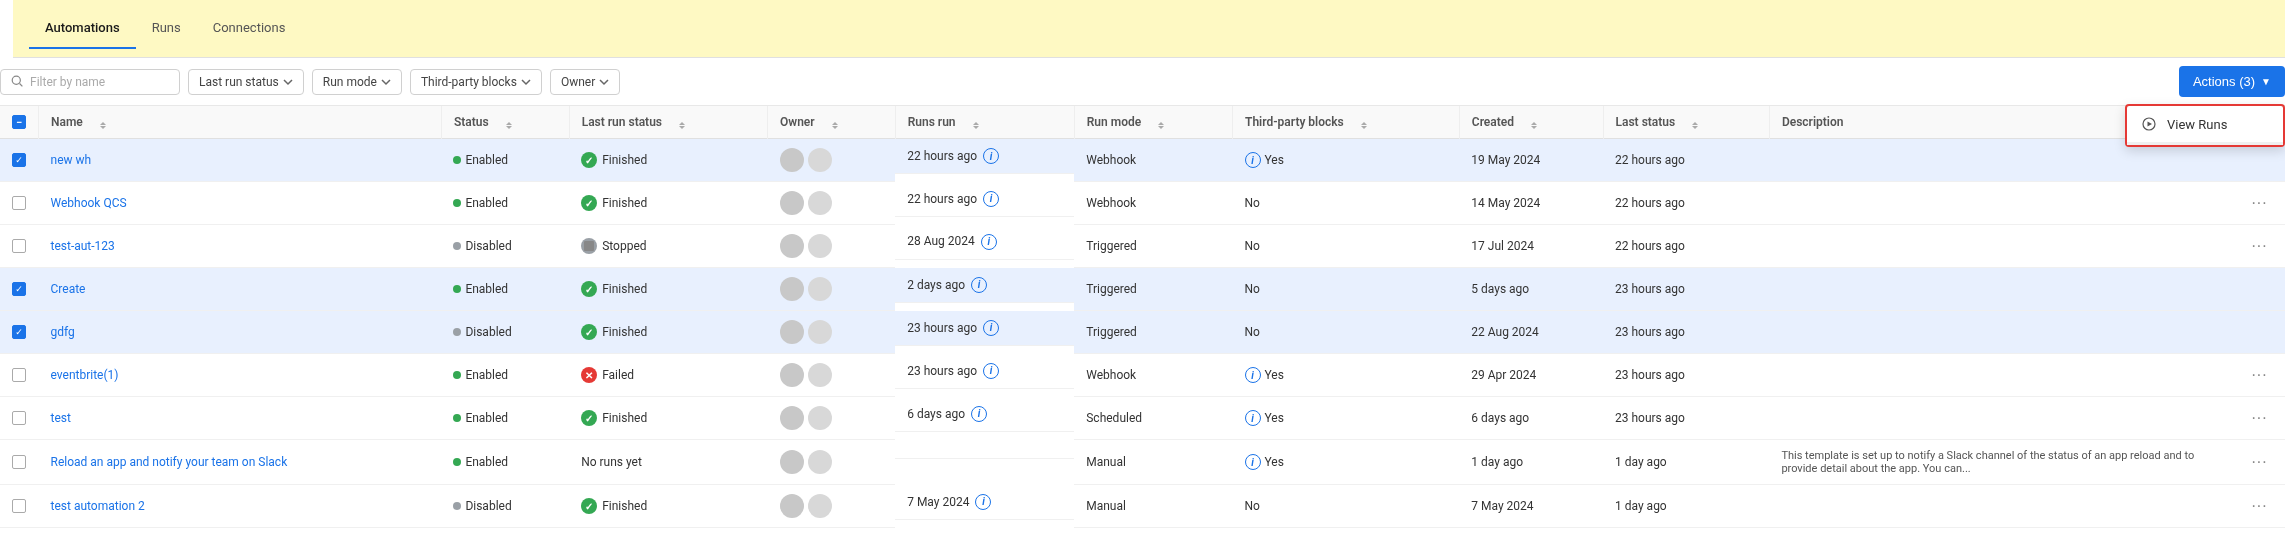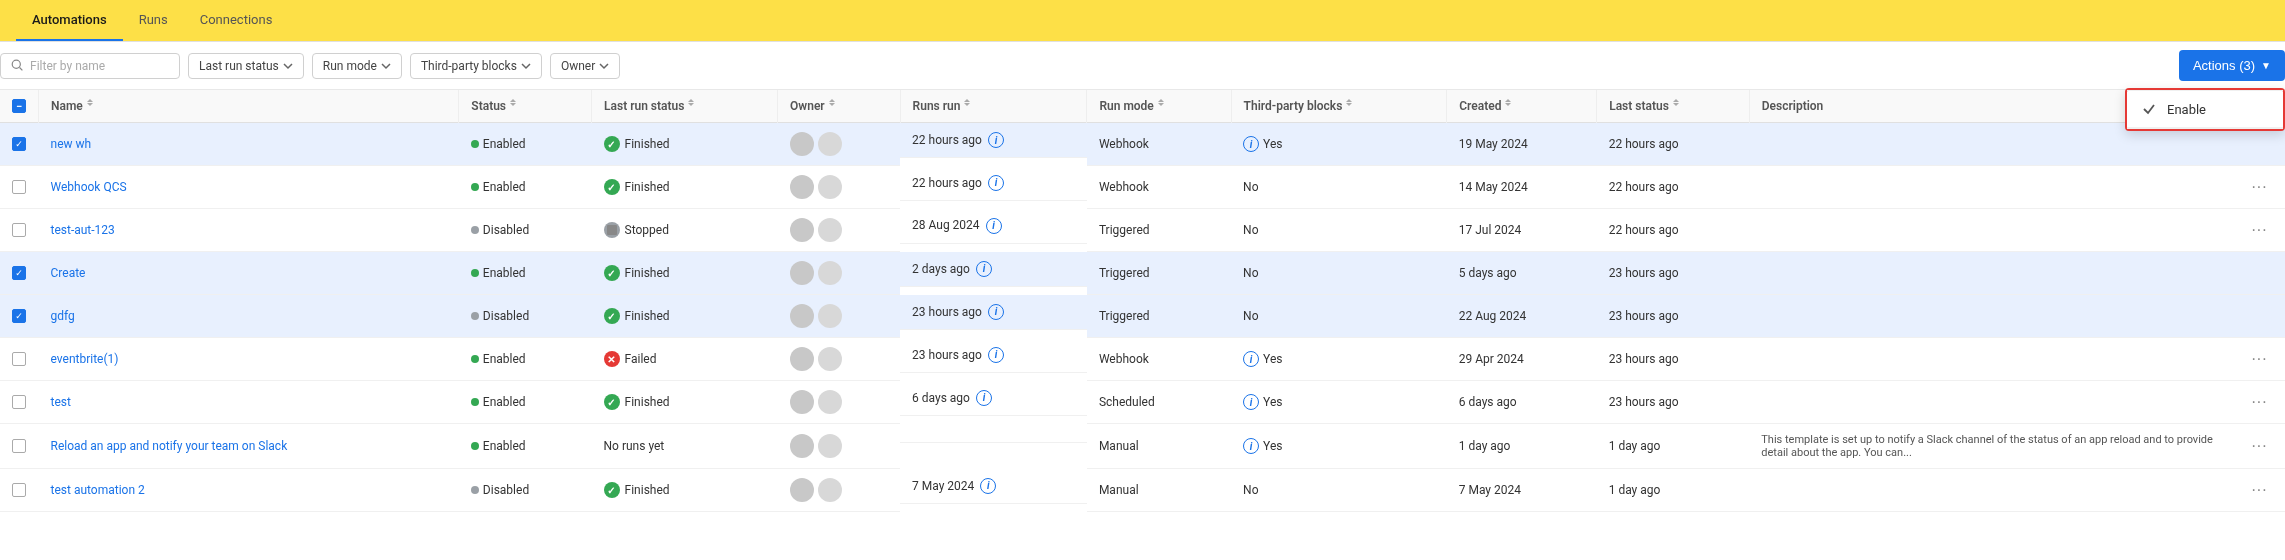--- a/index.html
+++ b/index.html
@@ -1,33 +1,33 @@
 <!DOCTYPE html>
 <html><head>
   <meta charset="utf-8">
   <style>
     * { box-sizing: border-box; margin: 0; padding: 0; }
     body { font-family: -apple-system, BlinkMacSystemFont, 'Segoe UI', Roboto, sans-serif; font-size: 13px; background: #fff; color: #1a1a1a; overflow-x: auto; }
 
-    .top-nav { display: flex; align-items: center; border-bottom: 1px solid #e0e0e0; padding: 0 16px; background: #fde047; }
+    .top-nav { display: flex; align-items: center; border-bottom: 1px solid #e0e0e0; padding: 8px 16px; background: #fef9c3; margin-left: 13px; }
     .tab { padding: 12px 16px; cursor: pointer; font-size: 13px; color: #555; border-bottom: 2px solid transparent; }
     .tab.active { color: #1a1a1a; border-bottom: 2px solid #1a73e8; font-weight: 500; }
 
     .toolbar { display: flex; align-items: center; gap: 8px; padding: 8px 0; border-bottom: 1px solid #e8e8e8; background: #fff; }
     .filter-input { display: flex; align-items: center; gap: 6px; border: 1px solid #d0d0d0; border-radius: 4px; padding: 5px 10px; font-size: 12px; color: #888; min-width: 180px; background: #fff; }
     .filter-input svg { width: 13px; height: 13px; fill: #888; }
     .filter-btn { display: flex; align-items: center; gap: 4px; border: 1px solid #d0d0d0; border-radius: 4px; padding: 5px 10px; font-size: 12px; color: #444; cursor: pointer; background: #fff; white-space: nowrap; }
     .filter-btn svg { width: 10px; height: 10px; fill: #666; }
 
     .table-wrap { overflow-x: auto; }
     table { width: 100%; border-collapse: collapse; min-width: 1200px; }
     thead tr { background: #f9f9f9; border-bottom: 1px solid #e0e0e0; }
     th { padding: 9px 12px; font-size: 12px; font-weight: 600; color: #555; text-align: left; white-space: nowrap; border-right: 1px solid #eee; user-select: none; }
     th:last-child { border-right: none; }
-    th .th-inner { display: flex; align-items: flex-start; gap: 4px; }
+    th .th-inner { display: flex; align-items: flex-end; gap: 17px; }
     th .sort-icon { display: flex; flex-direction: column; gap: 1px; }
     th .sort-icon span { width: 0; height: 0; border-left: 3px solid transparent; border-right: 3px solid transparent; }
     th .sort-icon .up { border-bottom: 3px solid #aaa; }
     th .sort-icon .dn { border-top: 3px solid #aaa; }
 
     td { padding: 9px 12px; font-size: 12px; color: #333; border-bottom: 1px solid #f0f0f0; vertical-align: middle; white-space: nowrap; }
     tr.selected td { background: #e8f0fe; }
 
     .checkbox { width: 14px; height: 14px; border: 1.5px solid #aaa; border-radius: 2px; display: flex; align-items: center; justify-content: center; cursor: pointer; background: #fff; flex-shrink: 0; }
     .checkbox.checked { background: #1a73e8; border-color: #1a73e8; }
@@ -107,29 +107,30 @@
 
   <div style="flex:1"></div>
 
   <div style="position:relative;">
     <button class="actions-btn">
       <span>Actions (3)</span>
       <span class="chevron">▼</span>
     </button>
 
     <div class="actions-dropdown" style="position:absolute;right:0;top:36px;width:160px;">
-      <div class="divider"></div>
       <div class="actions-dropdown-item">
         <span class="item-icon">
           <svg width="14" height="14" viewBox="0 0 14 14">
-              <polyline points="2,7 6,11 12,3" stroke="#555" stroke-width="1.8" fill="none"></polyline>
+              <circle cx="7" cy="7" r="6" stroke="#555" stroke-width="1.2" fill="none"></circle>
+              <polygon points="5.5,4.5 10,7 5.5,9.5" fill="#555"></polygon>
             </svg>
         </span>
-        <span>Enable</span>
+        <span>View Runs</span>
       </div>
+      <div class="divider"></div>
       <div class="divider"></div>
       <div class="divider"></div>
     </div>
   </div>
 </div>
 
 <div class="table-wrap">
   <table>
     <thead>
       <tr>

